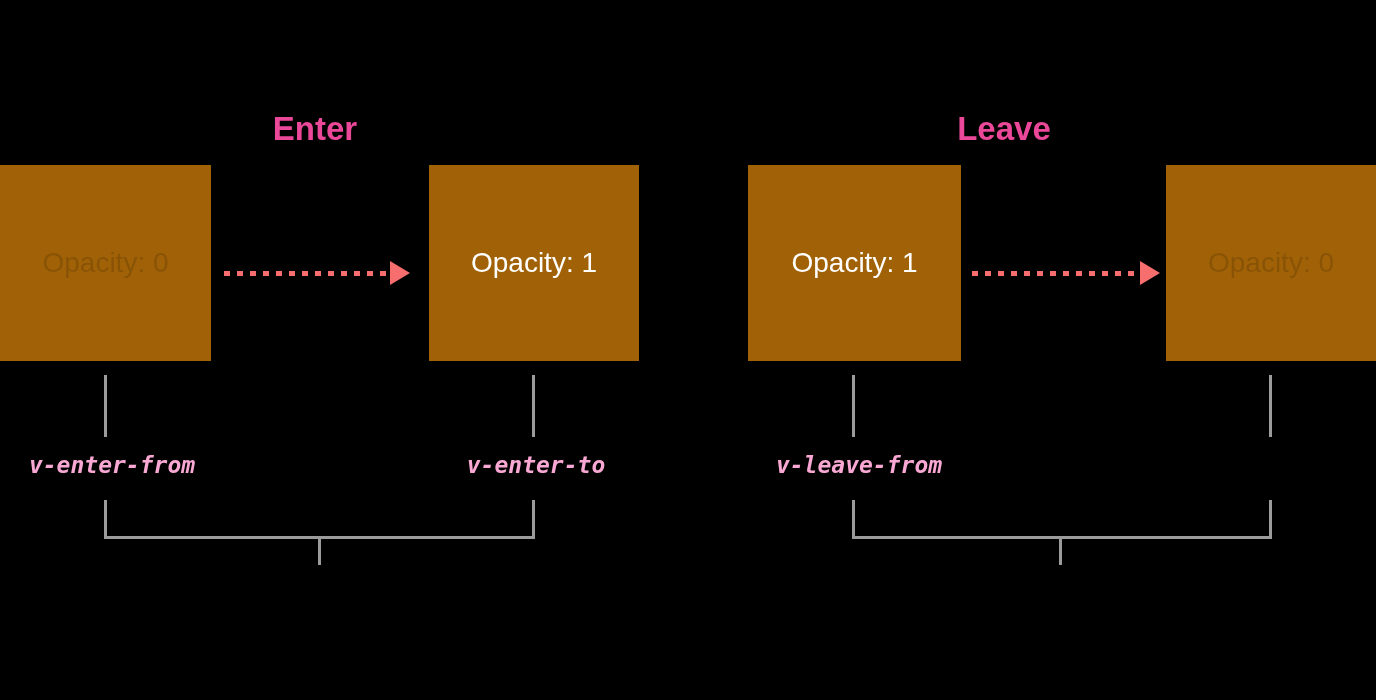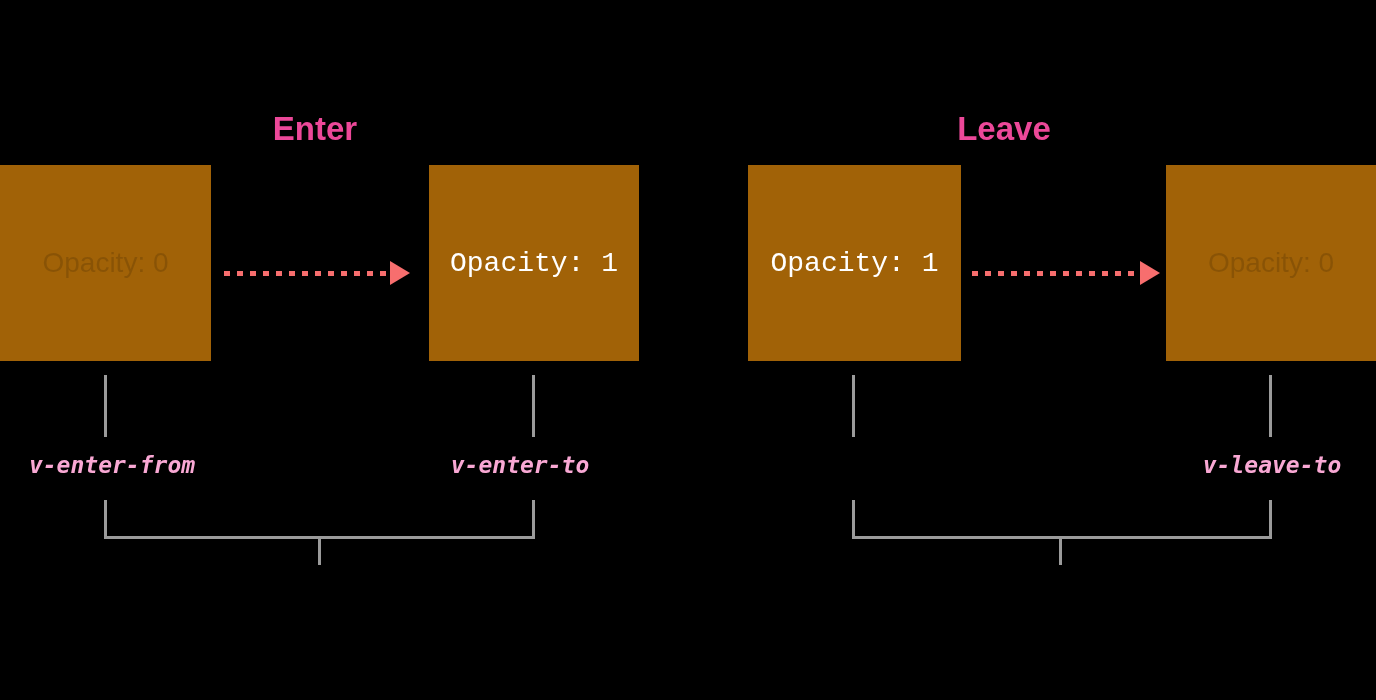--- a/index.html
+++ b/index.html
@@ -47,21 +47,21 @@
   }
   .box.b1 { left: 0px;    width: 211px; }
   .box.b2 { left: 429px;  width: 210px; }
   .box.b3 { left: 748px;  width: 213px; }
   .box.b4 { left: 1166px; width: 210px; }
   .box-label {
     font-size: 28px;
     font-weight: 400;
     white-space: nowrap;
   }
-  .box-label.bright { color: #ffffff; font-family: Liberation Mono, monospace; }
+  .box-label.bright { color: #ffffff; }
   .box-label.faded  { color: rgba(0, 0, 0, 0.15); }
 
   
   .arrow {
     position: absolute;
     top: 261px;
     height: 24px;
     display: flex;
     align-items: center;
   }
@@ -132,21 +132,21 @@
     font-family: "DejaVu Sans Mono", "Liberation Mono", monospace;
     font-size: 23px;
     font-weight: 700;
     color: #f9a8d4;
     white-space: nowrap;
     font-style: italic;
   }
   .cls.row1 { top: 452px; }
   .cls.row2 { top: 576px; }
   .cls.c1 { left: 112px; }
-  .cls.c2 { left: 520px; }
+  .cls.c2 { left: 536px; }
   .cls.c3 { left: 859px; }
   .cls.c4 { left: 1272px; }
   .cls.c5 { left: 322px; }
   .cls.c6 { left: 1061px; }
 </style>
 </head>
 <body>
 
 <div class="stage">
 
@@ -191,21 +191,21 @@
       <span class="arrowhead"></span>
     </div>
 
     <div class="box b4">
       <span class="box-label faded">Opacity: 0</span>
     </div>
 
     <div class="stem s3"></div>
     <div class="stem s4"></div>
 
-    <div class="cls row1 c4">v-leave-to</div>
+    <div class="cls row1 c3">v-leave-from</div>
 
     <div class="bv v3"></div>
     <div class="bv v4"></div>
     <div class="bh leave"></div>
     <div class="bd leave"></div>
 
   </div>
 
 </div>
 

